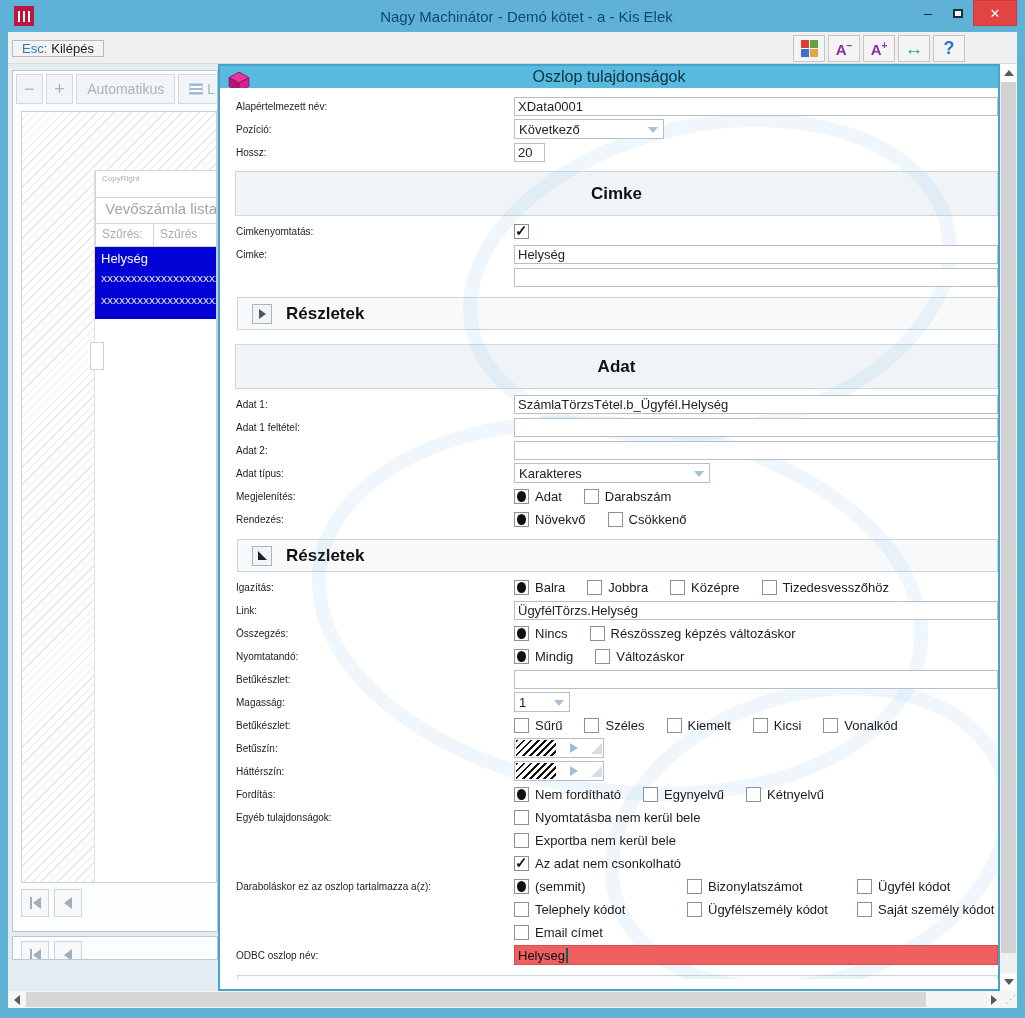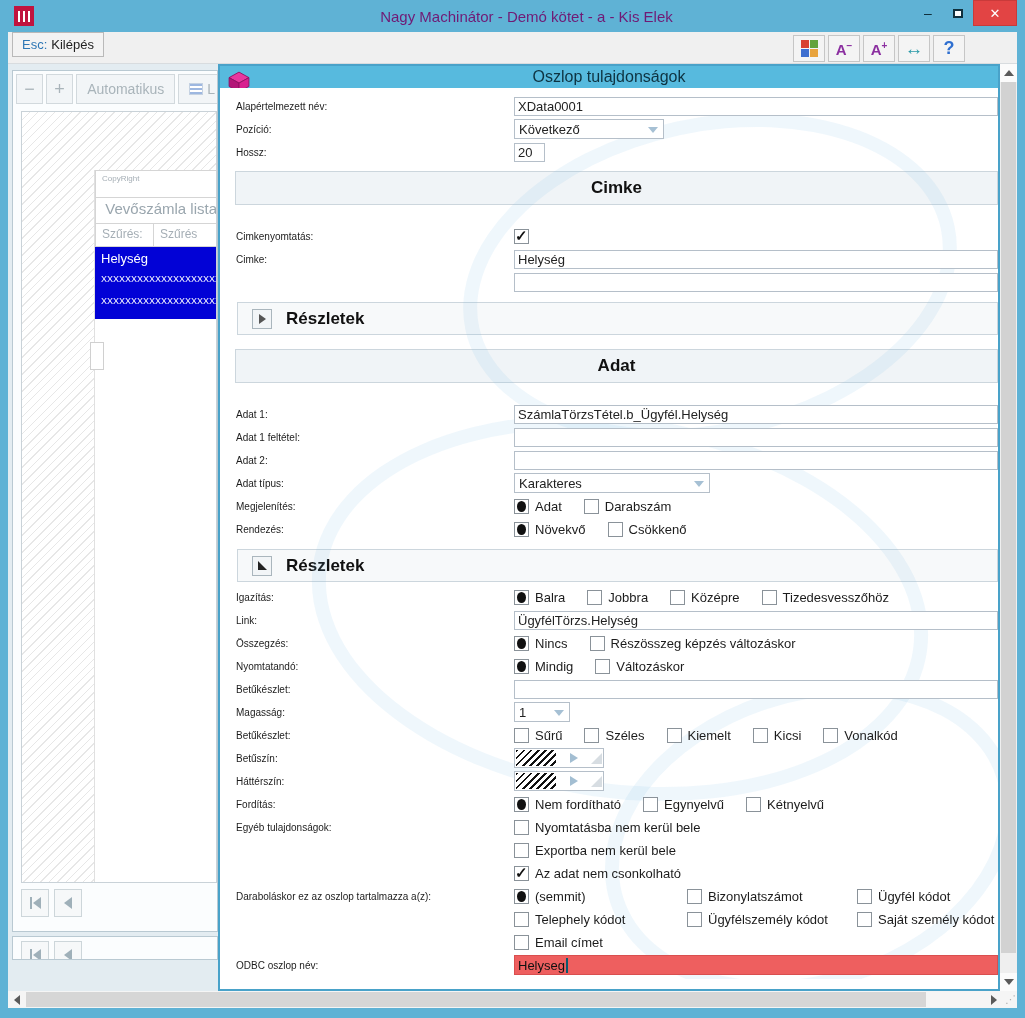--- a/index.html
+++ b/index.html
@@ -3,29 +3,29 @@
 <meta charset="utf-8">
 <style>
   * { margin:0; padding:0; box-sizing:border-box; }
   html,body { width:1025px; height:1018px; font-family:"Liberation Sans",sans-serif; background:#fff; overflow:hidden; }
   .window { position:relative; width:1025px; height:1018px; background:#5fb2d5; }
 
   
   .titlebar { position:absolute; left:0; top:0; width:100%; height:32px; background:#5fb2d5; display:flex; align-items:center; }
   .app-icon { position:absolute; left:14px; top:6px; width:20px; height:20px; background:#c0133f; display:flex; align-items:center; justify-content:center; }
   .app-icon i { display:block; width:12px; height:11px; background:repeating-linear-gradient(90deg,#fff 0 2px,rgba(0,0,0,0) 2px 5px); }
-  .win-title { flex:1; text-align:center; font-size:15px; color:#701a75;padding-left:28px; }
+  .win-title { flex:1; text-align:center; font-size:15px; color:#0c4a6e;padding-left:28px; }
   .win-ctrls { position:absolute; right:8px; top:0; height:32px; display:flex; align-items:flex-start; }
   .wbtn { width:30px; height:26px; display:flex; align-items:center; justify-content:center; color:#10303d; font-size:14px; cursor:default; }
   .wbtn .maxbox { width:10px; height:9px; border:2px solid #10303d; background:#fdfdfd; }
   .wbtn-close { width:44px; height:26px; background:#e24444; color:#fff; display:flex; align-items:center; justify-content:center; font-size:13px; border:1px solid #c93a3a; }
 
   
   .toolbar { position:absolute; left:8px; top:32px; width:1009px; height:32px; background:#f0f0f0; border-bottom:1px solid #d8dcdf; }
-  .esc-btn { position:absolute; left:4px; top:0; height:25px; padding:0 9px; background:#f3f3f3; border:1px solid #b9b9b9; display:flex; align-items:center; gap:4px; font-size:13px; }
+  .esc-btn { position:absolute; left:4px; top:8px; height:17px; padding:0 9px; background:#f3f3f3; border:1px solid #b9b9b9; display:flex; align-items:center; gap:4px; font-size:13px; }
   .esc-key { color:#2e77b5; }
   .esc-lbl { color:#222; }
   .tb-right { position:absolute; right:52px; top:3px; display:flex; gap:3px; }
   .ibtn { width:32px; height:27px; background:#f4f4f4; border:1px solid #c6c6c6; display:flex; align-items:center; justify-content:center; }
   .palette { display:grid; grid-template-columns:8px 8px; grid-template-rows:8px 8px; gap:1px; }
   .palette i:nth-child(1){background:#d8402f;} .palette i:nth-child(2){background:#64a43c;}
   .palette i:nth-child(3){background:#3e6fd0;} .palette i:nth-child(4){background:#e8a33d;}
   .aglyph { color:#8b2fa0; font-weight:bold; font-size:15px; line-height:1; }
   .aglyph sup { font-size:10px; }
   .arrows { color:#2a9aa8; font-weight:bold; font-size:19px; line-height:1; }
@@ -72,21 +72,21 @@
   .wm2 { width:620px; height:380px; left:90px; top:330px; transform:rotate(8deg); }
   .wm3 { width:420px; height:300px; left:380px; top:600px; transform:rotate(-18deg); }
 
   .row { position:relative; display:flex; align-items:center; height:22px; padding-left:16px; margin-top:1px; }
   .lbl { width:278px; flex:none; font-size:10px; color:#1c1c1c; white-space:nowrap; }
   .ctl { flex:1; display:flex; align-items:center; min-width:0; }
   .tb { height:19px; border:1px solid #b5bfc9; background:#fff; font-family:"Liberation Sans",sans-serif; font-size:13px; color:#222; padding:0 3px; }
   .tb.full { flex:1; }
   .combo { height:20px; border:1px solid #b5bfc9; background:#fff; display:flex; align-items:center; font-size:13px; color:#222; padding-left:4px; position:relative; }
   .combo .dd { position:absolute; right:5px; top:7px; width:0; height:0; border-left:5px solid rgba(0,0,0,0); border-right:5px solid rgba(0,0,0,0); border-top:6px solid #a6c0d4; }
-  .secbar { height:34px; margin:8px 0 20px 15px; background:#f0f4f7; border:1px solid #ccd6dd; display:flex; align-items:center; justify-content:center; font-size:17px; font-weight:bold; color:#111; }
+  .secbar { height:45px; margin:8px 0 4px 15px; background:#f0f4f7; border:1px solid #ccd6dd; display:flex; align-items:center; justify-content:center; font-size:17px; font-weight:bold; color:#111; }
   .subbar { height:33px; margin:9px 0 4px 17px; background:#f7f9fa; border:1px solid #ccd6dd; display:flex; align-items:center; font-size:17px; font-weight:bold; color:#111; }
   .expbtn { width:20px; height:20px; margin:0 14px 0 14px; border:1px solid #aab6bd; background:#f2f5f7; display:flex; align-items:center; justify-content:center; }
   .expbtn .tri-r { width:0; height:0; border-top:5px solid rgba(0,0,0,0); border-bottom:5px solid rgba(0,0,0,0); border-left:7px solid #555; }
   .expbtn .tri-x { width:0; height:0; border-bottom:9px solid #222; border-right:9px solid rgba(0,0,0,0); }
   .opt { display:inline-flex; align-items:center; margin-right:22px; }
   .cb, .rb { width:15px; height:15px; border:1px solid #8a9299; background:#fff; flex:none; position:relative; margin-right:6px; }
   .cb.checked::after { content:"✓"; position:absolute; left:0px; top:-3px; font-size:15px; font-weight:bold; color:#111; }
   .rb i { position:absolute; left:2px; top:1px; width:9px; height:11px; background:#111; border-radius:50%; }
   .olbl { font-size:13px; color:#1c1c1c; white-space:nowrap; }
   .swatch { width:90px; height:20px; border:1px solid #b5bfc9; display:flex; align-items:center; padding:1px; background:#fff; }

